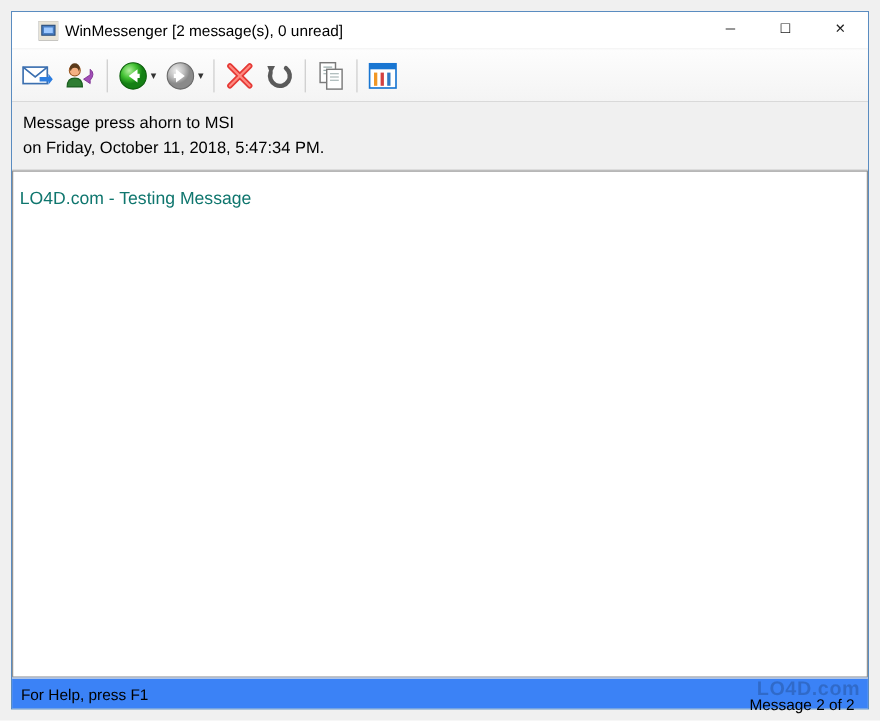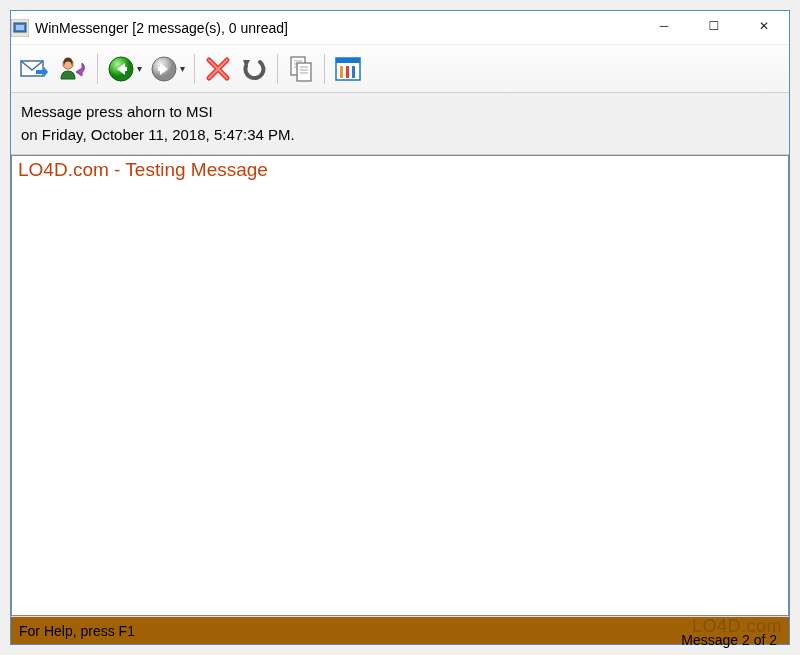--- a/index.html
+++ b/index.html
@@ -25,21 +25,21 @@
       background: #ffffff;
       border: 1px solid #5a8cc0;
       display: flex;
       flex-direction: column;
     }
     .titlebar {
       height: 34px;
       background: #ffffff;
       display: flex;
       align-items: center;
-      padding-left: 0;
+      padding-left: 24px;
       border-bottom: 1px solid #eeeeee;
     }
     .titlebar .app-icon {
       width: 18px;
       height: 18px;
       margin-right: 6px;
       display: inline-flex;
       align-items: center;
       justify-content: center;
     }
@@ -100,49 +100,49 @@
       padding: 8px 10px;
       font-size: 15px;
       color: #000;
       line-height: 1.5;
     }
     .message-body {
       flex: 1;
       background: #ffffff;
       border: 1px solid #888;
       margin: 0;
-      padding: 3px 6px;
-      font-size: 19px;
-      color: #c2410c;
+      padding: 16px 6px;
+      font-size: 16px;
+      color: #0f766e;
       overflow: auto;
     }
     .statusbar {
       height: 28px;
-      background: #a16207;
+      background: #3b82f6;
       border-top: 1px solid #e0e0e0;
       display: flex;
       align-items: center;
       padding: 0 8px;
       font-size: 14px;
       color: #000;
     }
     .statusbar .help-text {
       flex: 1;
     }
     .statusbar .counter {
       padding-right: 4px;
       margin-top: 19px;
     }
     .watermark {
       position: absolute;
       right: 18px;
       bottom: 18px;
       font-size: 18px;
       color: rgba(0,0,0,0.18);
-      font-weight: 400;
+      font-weight: 700;
       letter-spacing: 0.5px;
       pointer-events: none;
     }
     svg { display: block; }
   </style>
 </head>
 <body>
 
 <div class="window">
 

